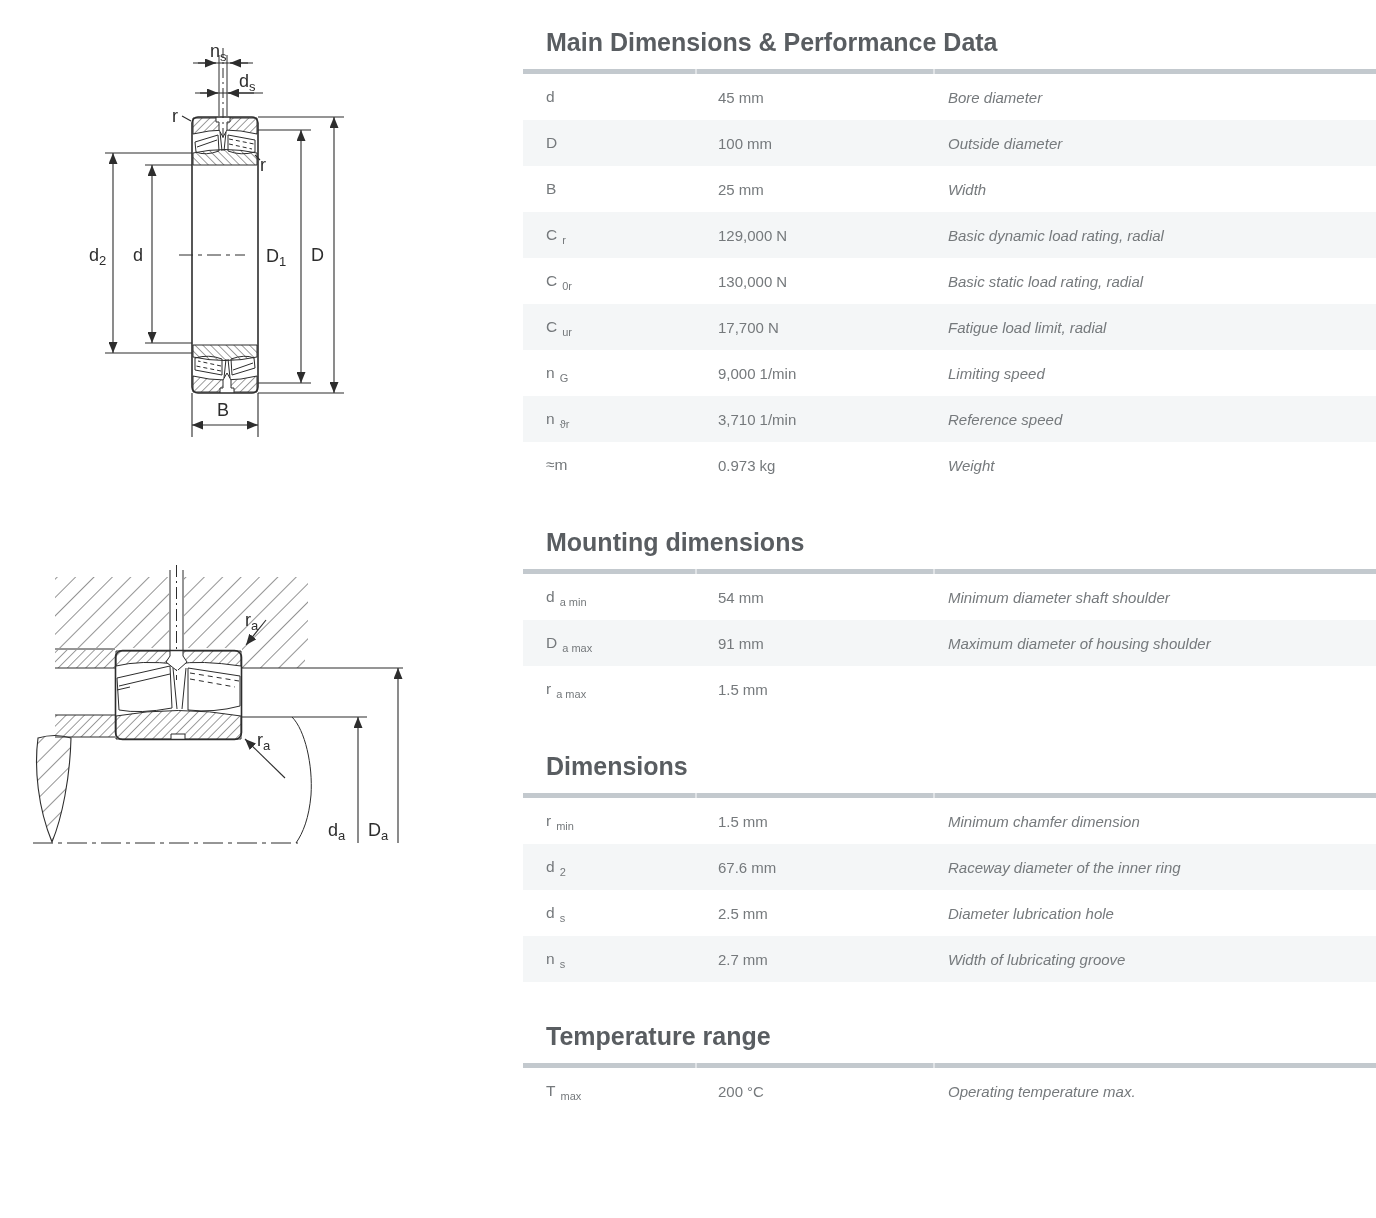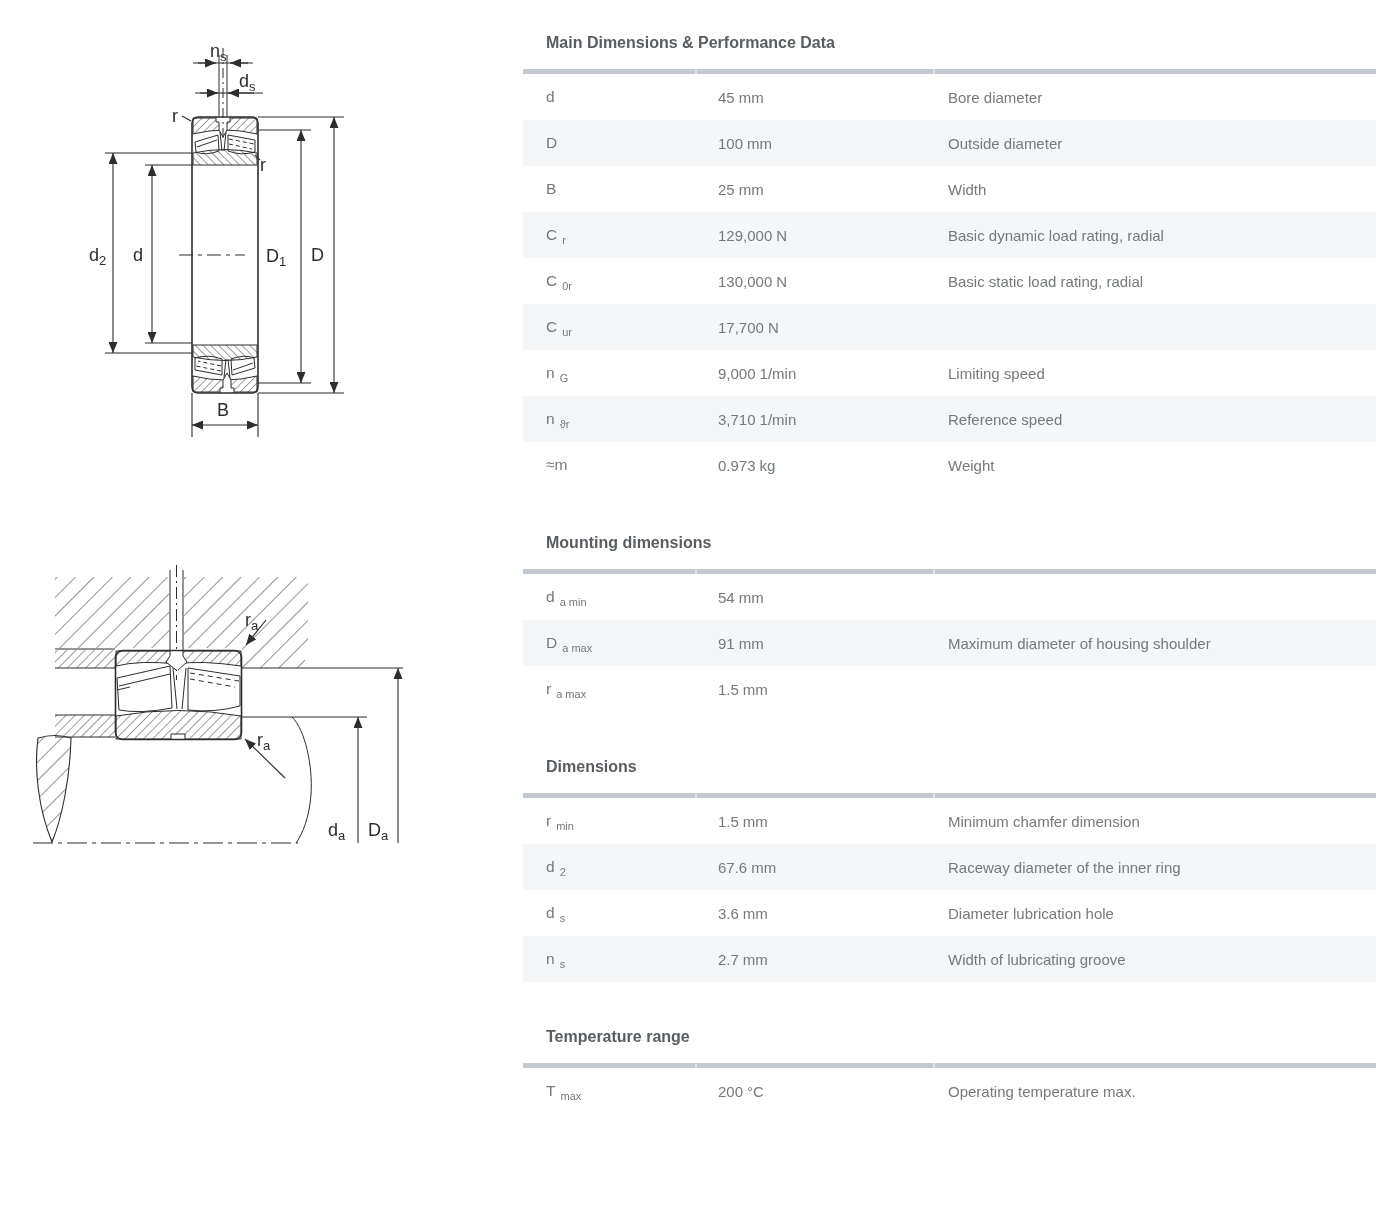--- a/index.html
+++ b/index.html
@@ -6,38 +6,38 @@
   body{
     width:1376px;height:1218px;position:relative;background:#ffffff;
     font-family:"Liberation Sans", sans-serif;
     -webkit-font-smoothing:antialiased;
   }
   #drawing1{position:absolute;left:45px;top:10px;}
   #drawing2{position:absolute;left:20px;top:540px;}
   #tables{position:absolute;left:523px;top:0;width:853px;}
 
   .sec-title{
-    font-size:16px;font-weight:bold;color:#595d61;
+    font-size:25px;font-weight:bold;color:#595d61;
     margin:43px 0 15px 23px;line-height:23px;
   }
   .sec:first-child .sec-title{margin-top:31px;}
   .tbar{height:5px;background:#e0e3e6;display:flex;}
   .tbar .seg{background:#c3c9ce;height:5px;}
   .tbar .s1{width:172px;margin-right:2px;}
   .tbar .s2{width:236px;margin-right:2px;}
   .tbar .s3{flex:1;}
   .row{
     display:grid;grid-template-columns:174px 238px 1fr;
     height:46px;align-items:center;
     font-size:15px;color:#75797c;
   }
   .row:nth-child(even){background:#f4f6f7;}
   .c1{padding-left:23px;}
   .c2{padding-left:21px;}
-  .c3{padding-left:13px;}
+  .c3{padding-left:13px;font-style:italic;}
   .sym{font-size:15.5px;}
   .ssub{font-size:11px;position:relative;top:4px;margin-left:5px;}
   .ssub:empty{margin-left:0;}
   .unit{margin-left:4px;}
 
   
   .dtxt{font-family:"Liberation Sans", sans-serif;font-size:18px;fill:#2d2d2d;}
   .dsub{font-size:13px;}
   .dline{stroke:#2d2d2d;stroke-width:1.1;fill:none;}
   .oline{stroke:#2d2d2d;stroke-width:1.6;fill:none;}
@@ -224,20 +224,21 @@
           <div class="c3"><span>Basic dynamic load rating, radial</span></div>
         </div>
         <div class="row">
           <div class="c1"><span class="sym">C</span><span class="ssub">0r</span></div>
           <div class="c2"><span class="val">130,000</span><span class="unit">N</span></div>
           <div class="c3"><span>Basic static load rating, radial</span></div>
         </div>
         <div class="row">
           <div class="c1"><span class="sym">C</span><span class="ssub">ur</span></div>
           <div class="c2"><span class="val">17,700</span><span class="unit">N</span></div>
+          <div class="c3"><span>Fatigue load limit, radial</span></div>
         </div>
         <div class="row">
           <div class="c1"><span class="sym">n</span><span class="ssub">G</span></div>
           <div class="c2"><span class="val">9,000</span><span class="unit">1/min</span></div>
           <div class="c3"><span>Limiting speed</span></div>
         </div>
         <div class="row">
           <div class="c1"><span class="sym">n</span><span class="ssub">ϑr</span></div>
           <div class="c2"><span class="val">3,710</span><span class="unit">1/min</span></div>
           <div class="c3"><span>Reference speed</span></div>
@@ -253,20 +254,21 @@
       <h2 class="sec-title">Mounting dimensions</h2>
       <div class="tbar">
         <span class="seg s1"></span>
         <span class="seg s2"></span>
         <span class="seg s3"></span>
       </div>
       <div class="rows">
         <div class="row">
           <div class="c1"><span class="sym">d</span><span class="ssub">a min</span></div>
           <div class="c2"><span class="val">54</span><span class="unit">mm</span></div>
+          <div class="c3"><span>Minimum diameter shaft shoulder</span></div>
         </div>
         <div class="row">
           <div class="c1"><span class="sym">D</span><span class="ssub">a max</span></div>
           <div class="c2"><span class="val">91</span><span class="unit">mm</span></div>
           <div class="c3"><span>Maximum diameter of housing shoulder</span></div>
         </div>
         <div class="row">
           <div class="c1"><span class="sym">r</span><span class="ssub">a max</span></div>
           <div class="c2"><span class="val">1.5</span><span class="unit">mm</span></div>
         </div>
@@ -285,21 +287,21 @@
           <div class="c2"><span class="val">1.5</span><span class="unit">mm</span></div>
           <div class="c3"><span>Minimum chamfer dimension</span></div>
         </div>
         <div class="row">
           <div class="c1"><span class="sym">d</span><span class="ssub">2</span></div>
           <div class="c2"><span class="val">67.6</span><span class="unit">mm</span></div>
           <div class="c3"><span>Raceway diameter of the inner ring</span></div>
         </div>
         <div class="row">
           <div class="c1"><span class="sym">d</span><span class="ssub">s</span></div>
-          <div class="c2"><span class="val">3.6</span><span class="unit">mm</span></div>
+          <div class="c2"><span class="val">2.5</span><span class="unit">mm</span></div>
           <div class="c3"><span>Diameter lubrication hole</span></div>
         </div>
         <div class="row">
           <div class="c1"><span class="sym">n</span><span class="ssub">s</span></div>
           <div class="c2"><span class="val">2.7</span><span class="unit">mm</span></div>
           <div class="c3"><span>Width of lubricating groove</span></div>
         </div>
       </div>
     </div>
     <div class="sec">

